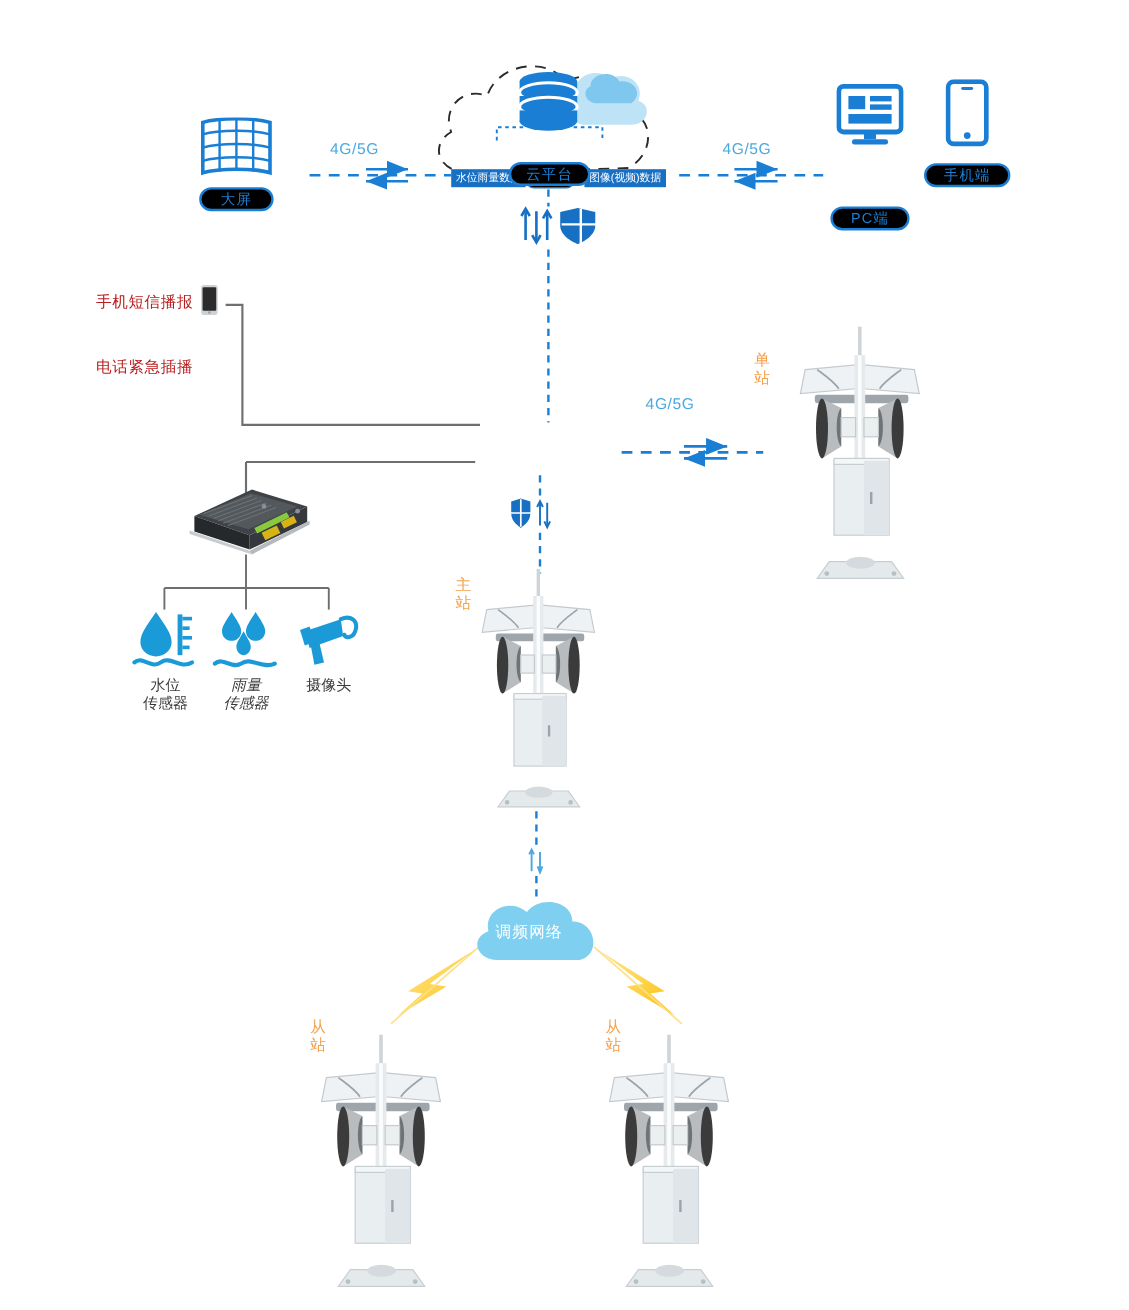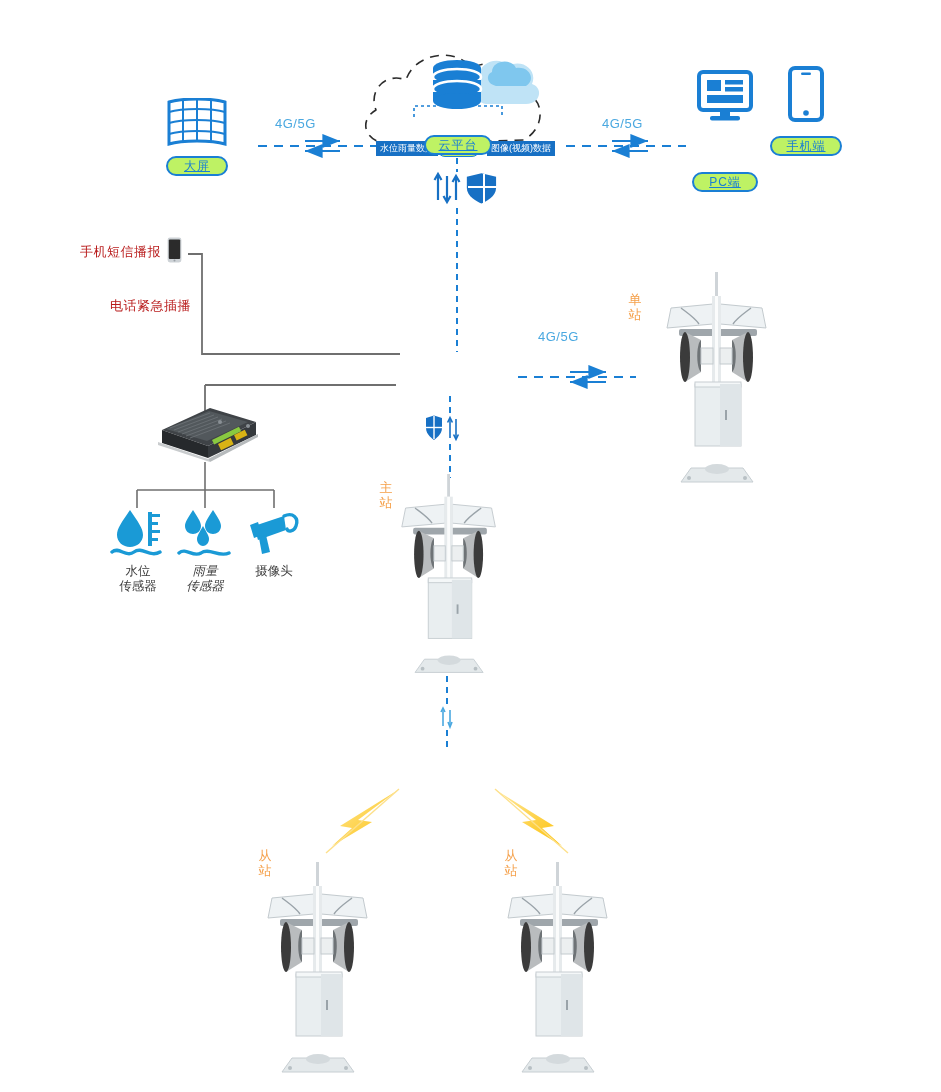--- a/index.html
+++ b/index.html
@@ -20,27 +20,26 @@
   svg.layer.under{z-index:1;}
   .node{z-index:3;}
 
   
   .pill{
     box-sizing:border-box;
     display:flex;align-items:center;justify-content:center;
     border:2px solid #1a7fd4;
     border-radius:11px;
     color:#1a7fd4;
-    background:#bef264;
+    background:#000000;
     font-size:12px;
     letter-spacing:1px;
     white-space:nowrap;
     padding:0 9px;
     height:20px;
-    text-decoration:underline;
   }
   .pill.small{font-size:9.5px;height:16px;border-radius:9px;border-width:1.5px;padding:0 6px;letter-spacing:0;}
   .chipflat{
     box-sizing:border-box;
     display:flex;align-items:center;justify-content:center;
     background:#1770c4;color:#fff;
     font-size:9px;height:15px;padding:0 4px;white-space:nowrap;
     letter-spacing:0;
   }
   .netlabel{
@@ -235,21 +234,21 @@
   </div>
 
   <div class="abs node graytext" style="left:80px;top:243px;">手机短信播报</div>
   <div class="abs node" style="left:167px;top:237px;">
     <svg width="15" height="26" viewBox="0 0 15 26">
       <rect x="0.6" y="0.6" width="13.8" height="24.8" rx="2.4" fill="#cdd2d6"></rect>
       <rect x="1.8" y="2.4" width="11.4" height="19.6" rx="1" fill="#2b2b2b"></rect>
       <circle cx="7.5" cy="23.4" r="1" fill="#9aa0a6"></circle>
     </svg>
   </div>
-  <div class="abs node graytext" style="left:80px;top:297px;margin-left:30px;">电话紧急插播</div>
+  <div class="abs node graytext" style="left:80px;top:297px;">电话紧急插播</div>
 
 
   <div class="abs node" style="left:424px;top:414px;">
     <svg width="48" height="30" viewBox="0 0 48 30">
       <g>
         <path d="M2 4 L10 1.5 L18 4 L18 14 C 18 21, 11 25, 10 26 C 9 25, 2 21, 2 14 Z" fill="#1770c4"></path>
         <path d="M10 2 L10 25" stroke="#ffffff" stroke-width="1.4"></path>
         <path d="M1 13.5 L19 13.5" stroke="#ffffff" stroke-width="1.4"></path>
       </g>
       <g stroke="#1770c4" stroke-width="1.6" fill="none">
@@ -408,20 +407,26 @@
       <rect x="30" y="110" width="46" height="5" fill="#f4f7f8" stroke="#c7ced2" stroke-width="1"></rect>
       <rect x="55" y="112" width="21" height="62" fill="#dfe5e8"></rect>
       <path d="M61 138 L61 148" stroke="#9aa3a9" stroke-width="2"></path>
       <path d="M26 196 L78 196 L88 210 L16 210 Z" fill="#e4e9eb" stroke="#c7ced2" stroke-width="1"></path>
       <ellipse cx="52" cy="197" rx="12" ry="5" fill="#d4dadd"></ellipse>
       <circle cx="24" cy="206" r="2" fill="#b8c0c4"></circle>
       <circle cx="80" cy="206" r="2" fill="#b8c0c4"></circle>
     </svg>
   </div>
 
+  <div class="abs node" style="left:391px;top:746px;width:112px;height:56px;">
+    <svg width="112" height="56" viewBox="0 0 112 56">
+      <path d="M24 54 C 6 54, 0 36, 16 30 C 12 12, 34 2, 48 14 C 58 0, 86 4, 86 22 C 106 22, 110 50, 92 54 Z" fill="#7fd0f0"></path>
+    </svg>
+    <div class="abs fmtext" style="left:22px;top:22px;">调频网络</div>
+  </div>
 
   <div class="abs node" style="left:152px;top:402px;width:108px;height:62px;">
     <svg width="108" height="62" viewBox="0 0 108 62">
 
       <path d="M10 28 L58 6 L104 20 L56 44 Z" fill="#3f4347"></path>
       <path d="M14 27 L57 9 L96 20 L55 39 Z" fill="#52585c"></path>
       <g stroke="#6b7175" stroke-width="0.9">
         <path d="M18 26 L58 11"></path>
           <path d="M22 28 L62 13"></path>
           <path d="M26 30 L66 15"></path>

